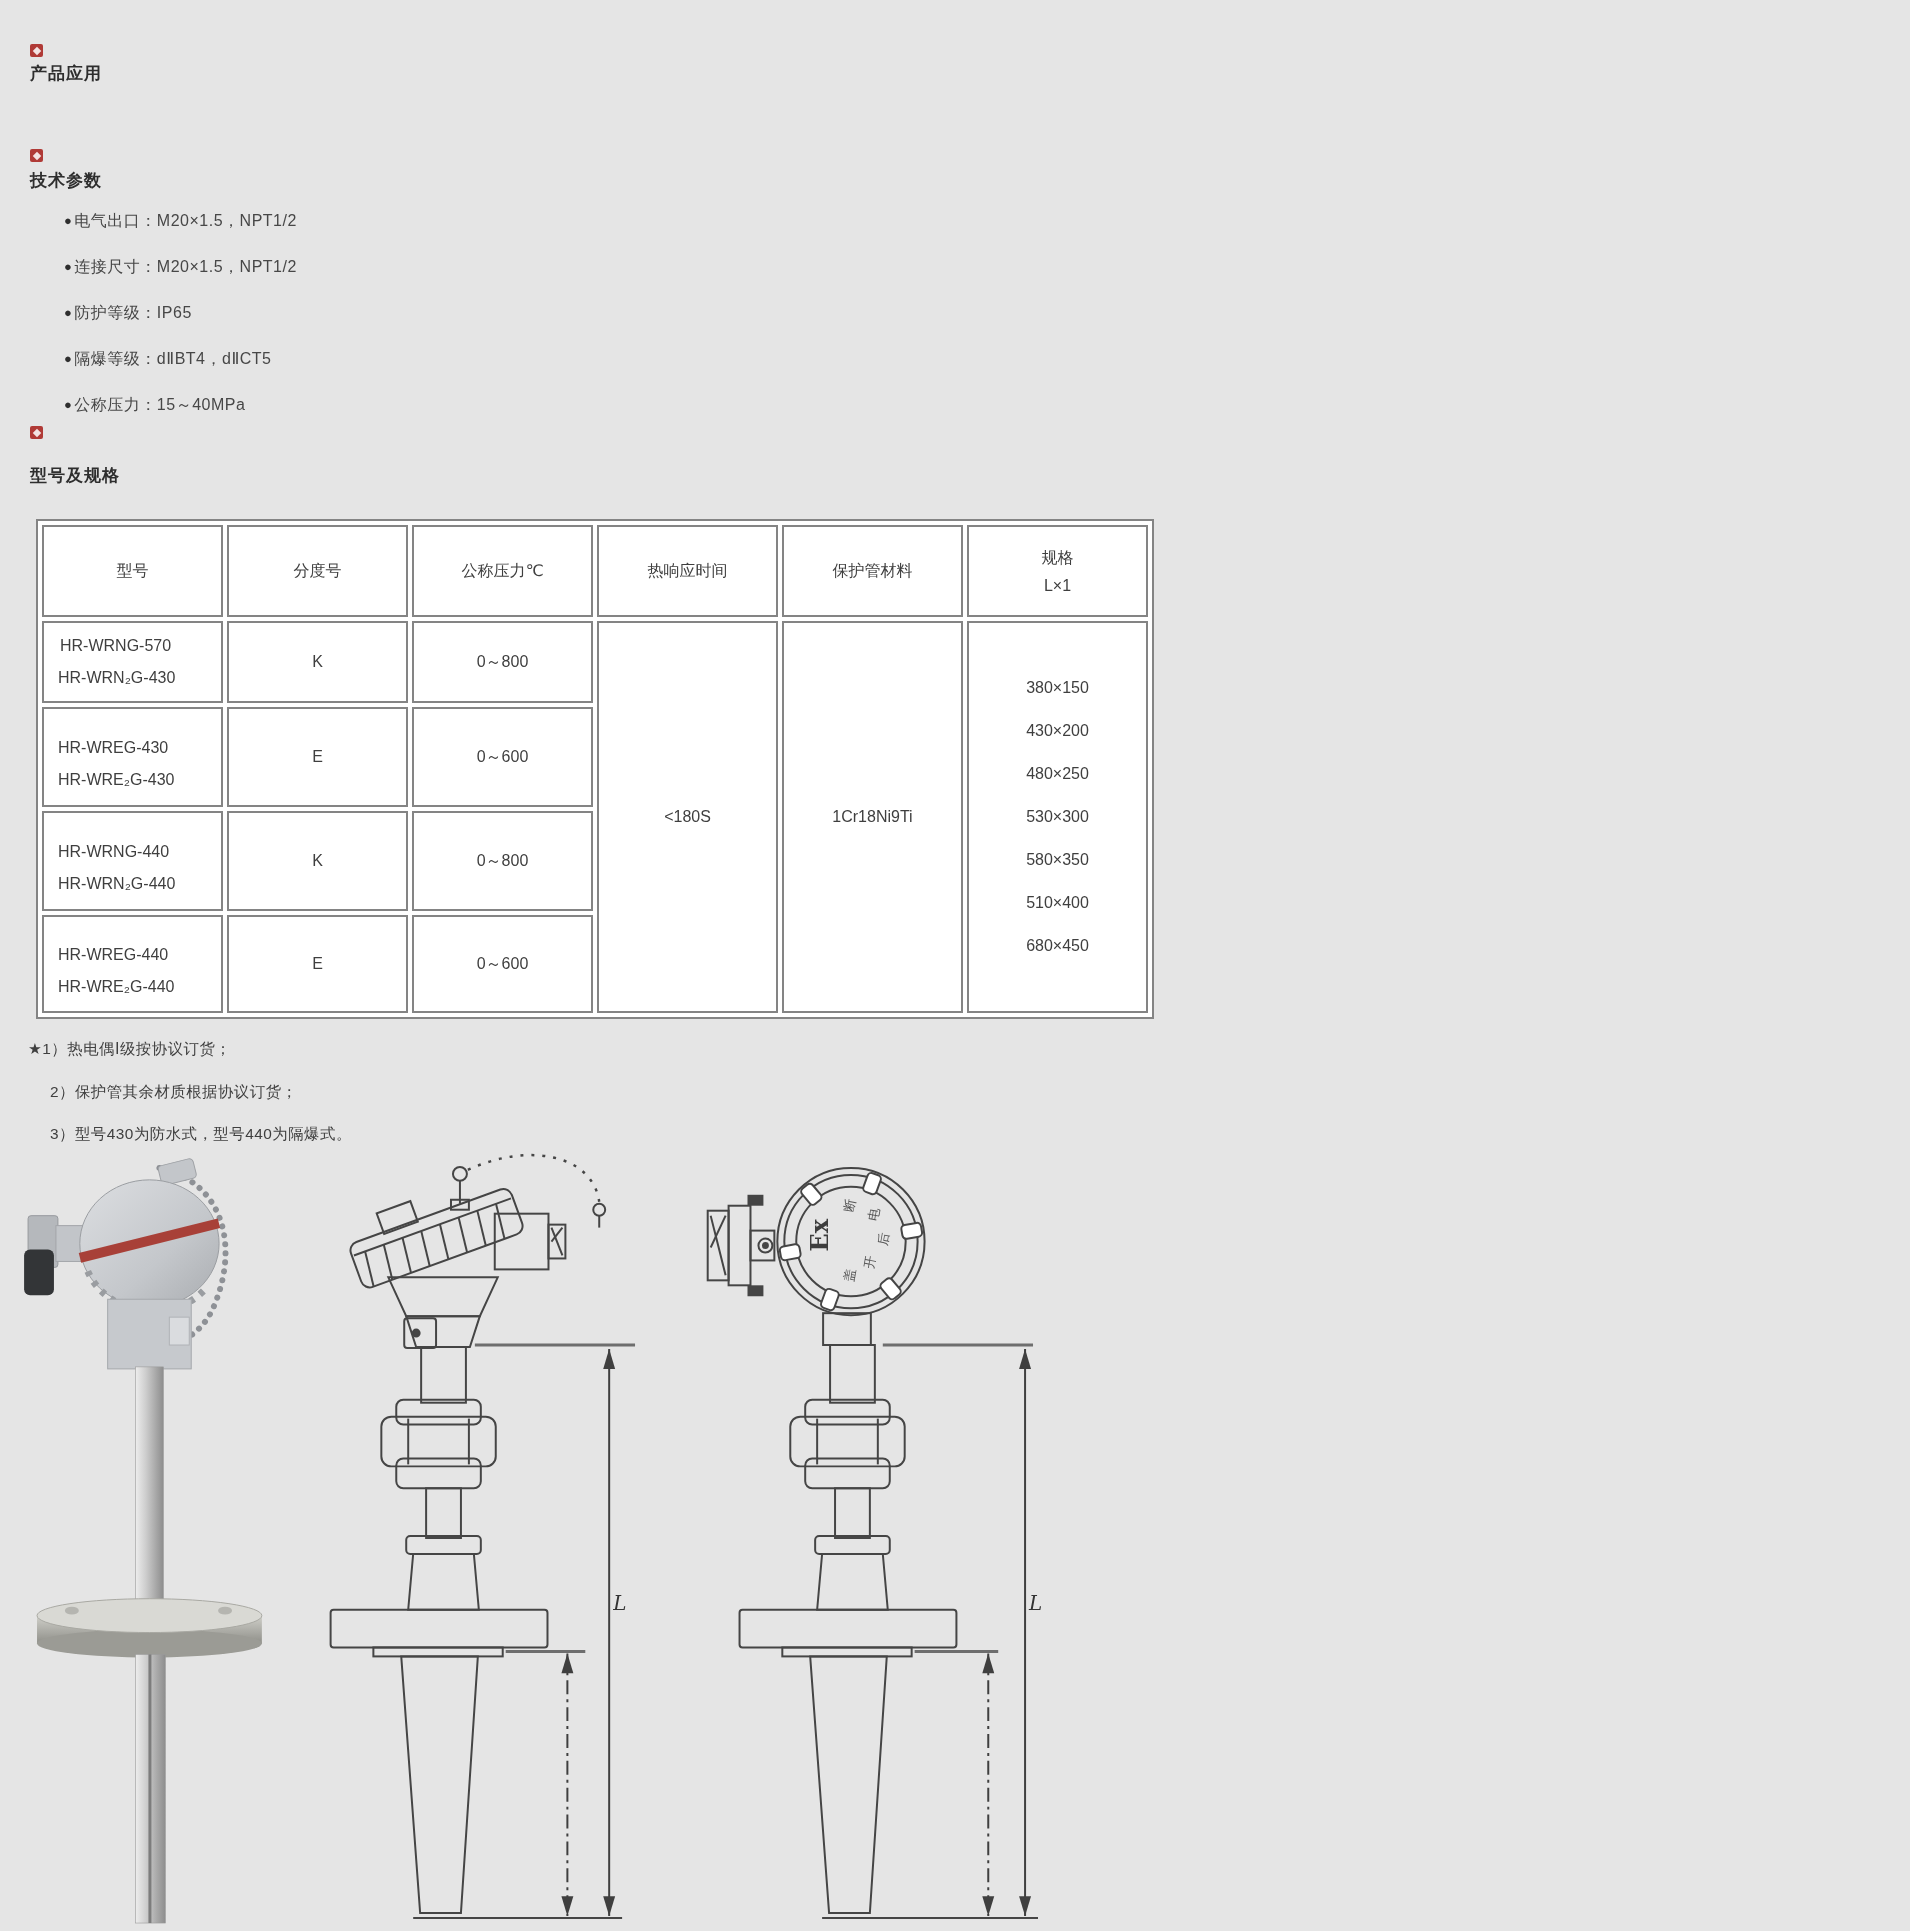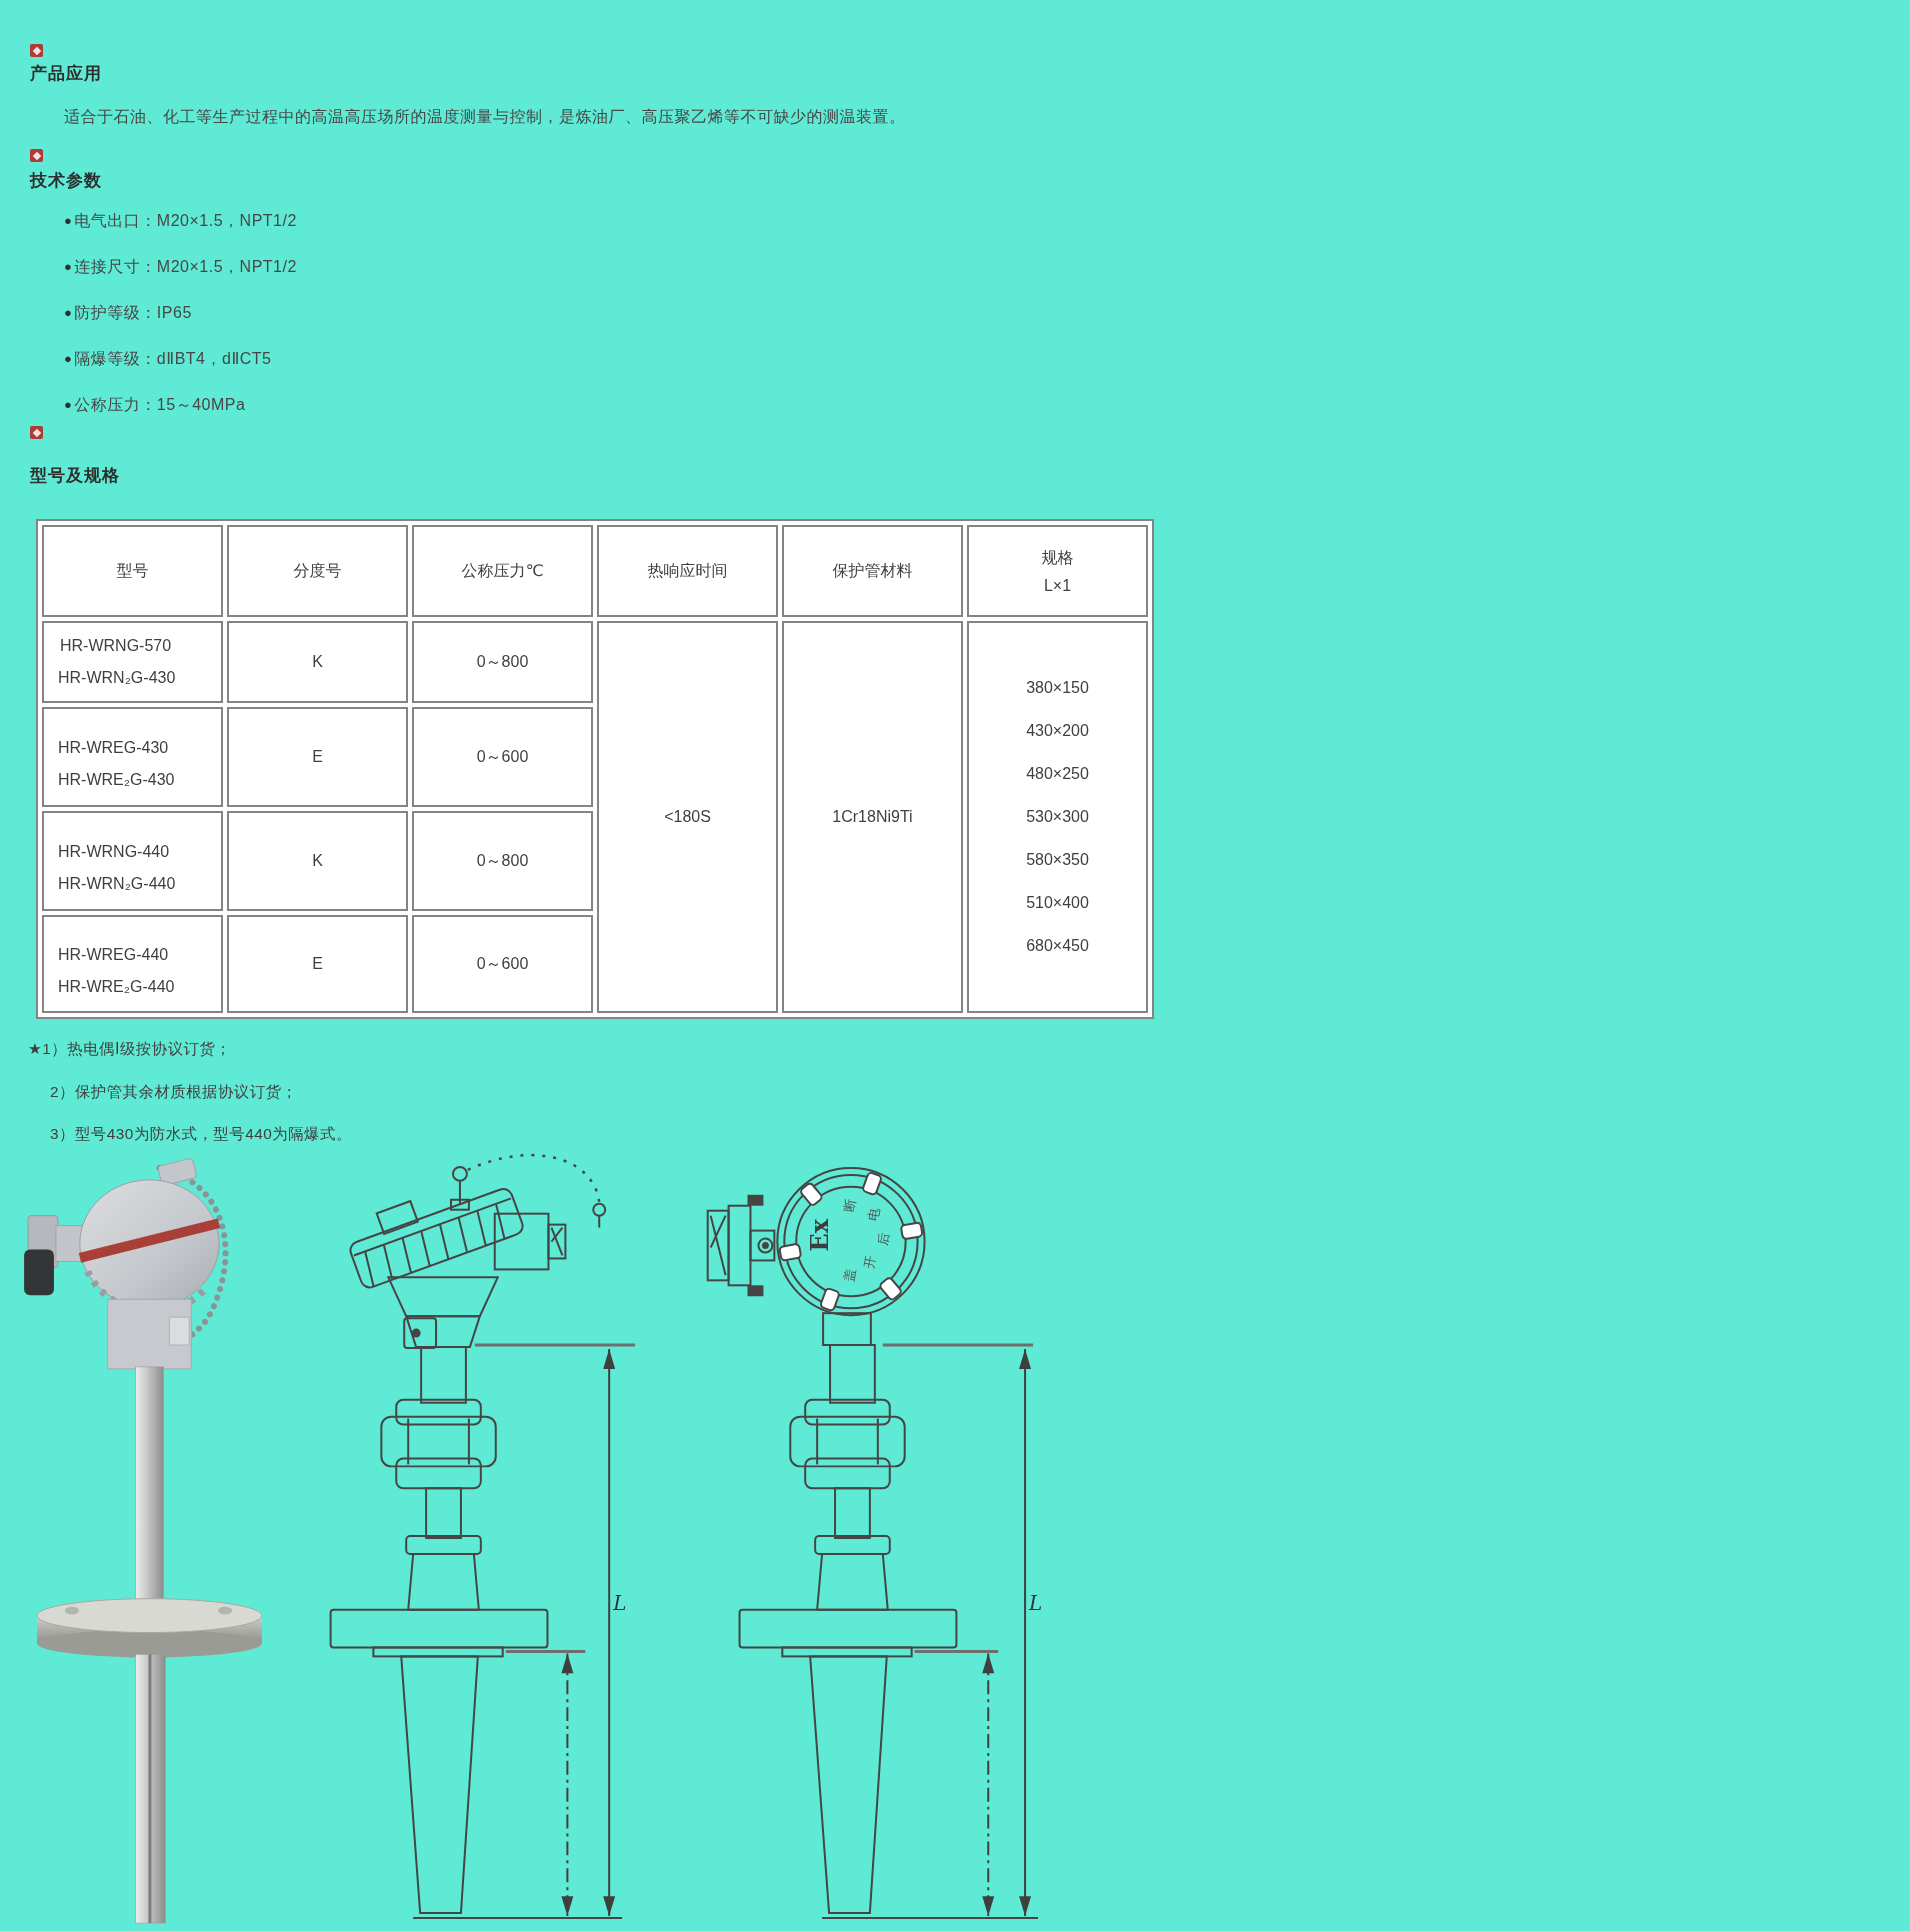--- a/index.html
+++ b/index.html
@@ -1,17 +1,17 @@
 <!DOCTYPE html>
 <html><head>
 <meta charset="utf-8">
 <style>
   html,body{margin:0;padding:0;background:#ffffff;}
   body{font-family:"Liberation Sans","DejaVu Sans",sans-serif;color:#3f3f3f;}
-  #page{position:relative;width:1910px;height:1931px;background:#5eead4;overflow:hidden;}
+  #page{position:relative;width:1910px;height:1931px;background:#e5e5e5;overflow:hidden;}
 
   .sec-icon{position:absolute;width:13px;height:13px;background:#b03a36;border-radius:2px;}
   .sec-icon::after{content:"";position:absolute;left:3.5px;top:3.5px;width:6px;height:6px;background:#f3e3e2;transform:rotate(45deg);}
 
   .heading{position:absolute;left:30px;font-size:17px;font-weight:bold;color:#2e2e2e;letter-spacing:1px;}
   .para{position:absolute;left:64px;font-size:16px;color:#474747;letter-spacing:0.5px;}
 
   .param-list{position:absolute;left:64px;top:211px;list-style:none;margin:0;padding:0;}
   .param-list li{font-size:16px;color:#474747;margin-bottom:25px;letter-spacing:0.5px;}
   .param-list .dot{margin-right:2px;font-size:13px;vertical-align:1px;color:#2e2e2e;}
@@ -35,21 +35,20 @@
   svg text.mark{font-family:"DejaVu Serif","Liberation Serif",serif;font-weight:bold;font-size:24px;fill:#3d3d3d;}
   svg text.cchar{font-size:13px;fill:#555;}
 </style>
 </head>
 <body>
 
 <div id="page">
 
   <div class="sec-icon" style="top:44px;left:30px;"></div>
   <div class="heading" style="top:62px;">产品应用</div>
-  <div class="para" style="top:107px;width:1144px;">适合于石油、化工等生产过程中的高温高压场所的温度测量与控制，是炼油厂、高压聚乙烯等不可缺少的测温装置。</div>
 
   <div class="sec-icon" style="top:149px;left:30px;"></div>
   <div class="heading" style="top:169px;">技术参数</div>
   <ul class="param-list">
     <li><span class="dot">●</span><span>电气出口：M20×1.5，NPT1/2</span></li>
     <li><span class="dot">●</span><span>连接尺寸：M20×1.5，NPT1/2</span></li>
     <li><span class="dot">●</span><span>防护等级：IP65</span></li>
     <li><span class="dot">●</span><span>隔爆等级：dⅡBT4，dⅡCT5</span></li>
     <li><span class="dot">●</span><span>公称压力：15～40MPa</span></li>
   </ul>

